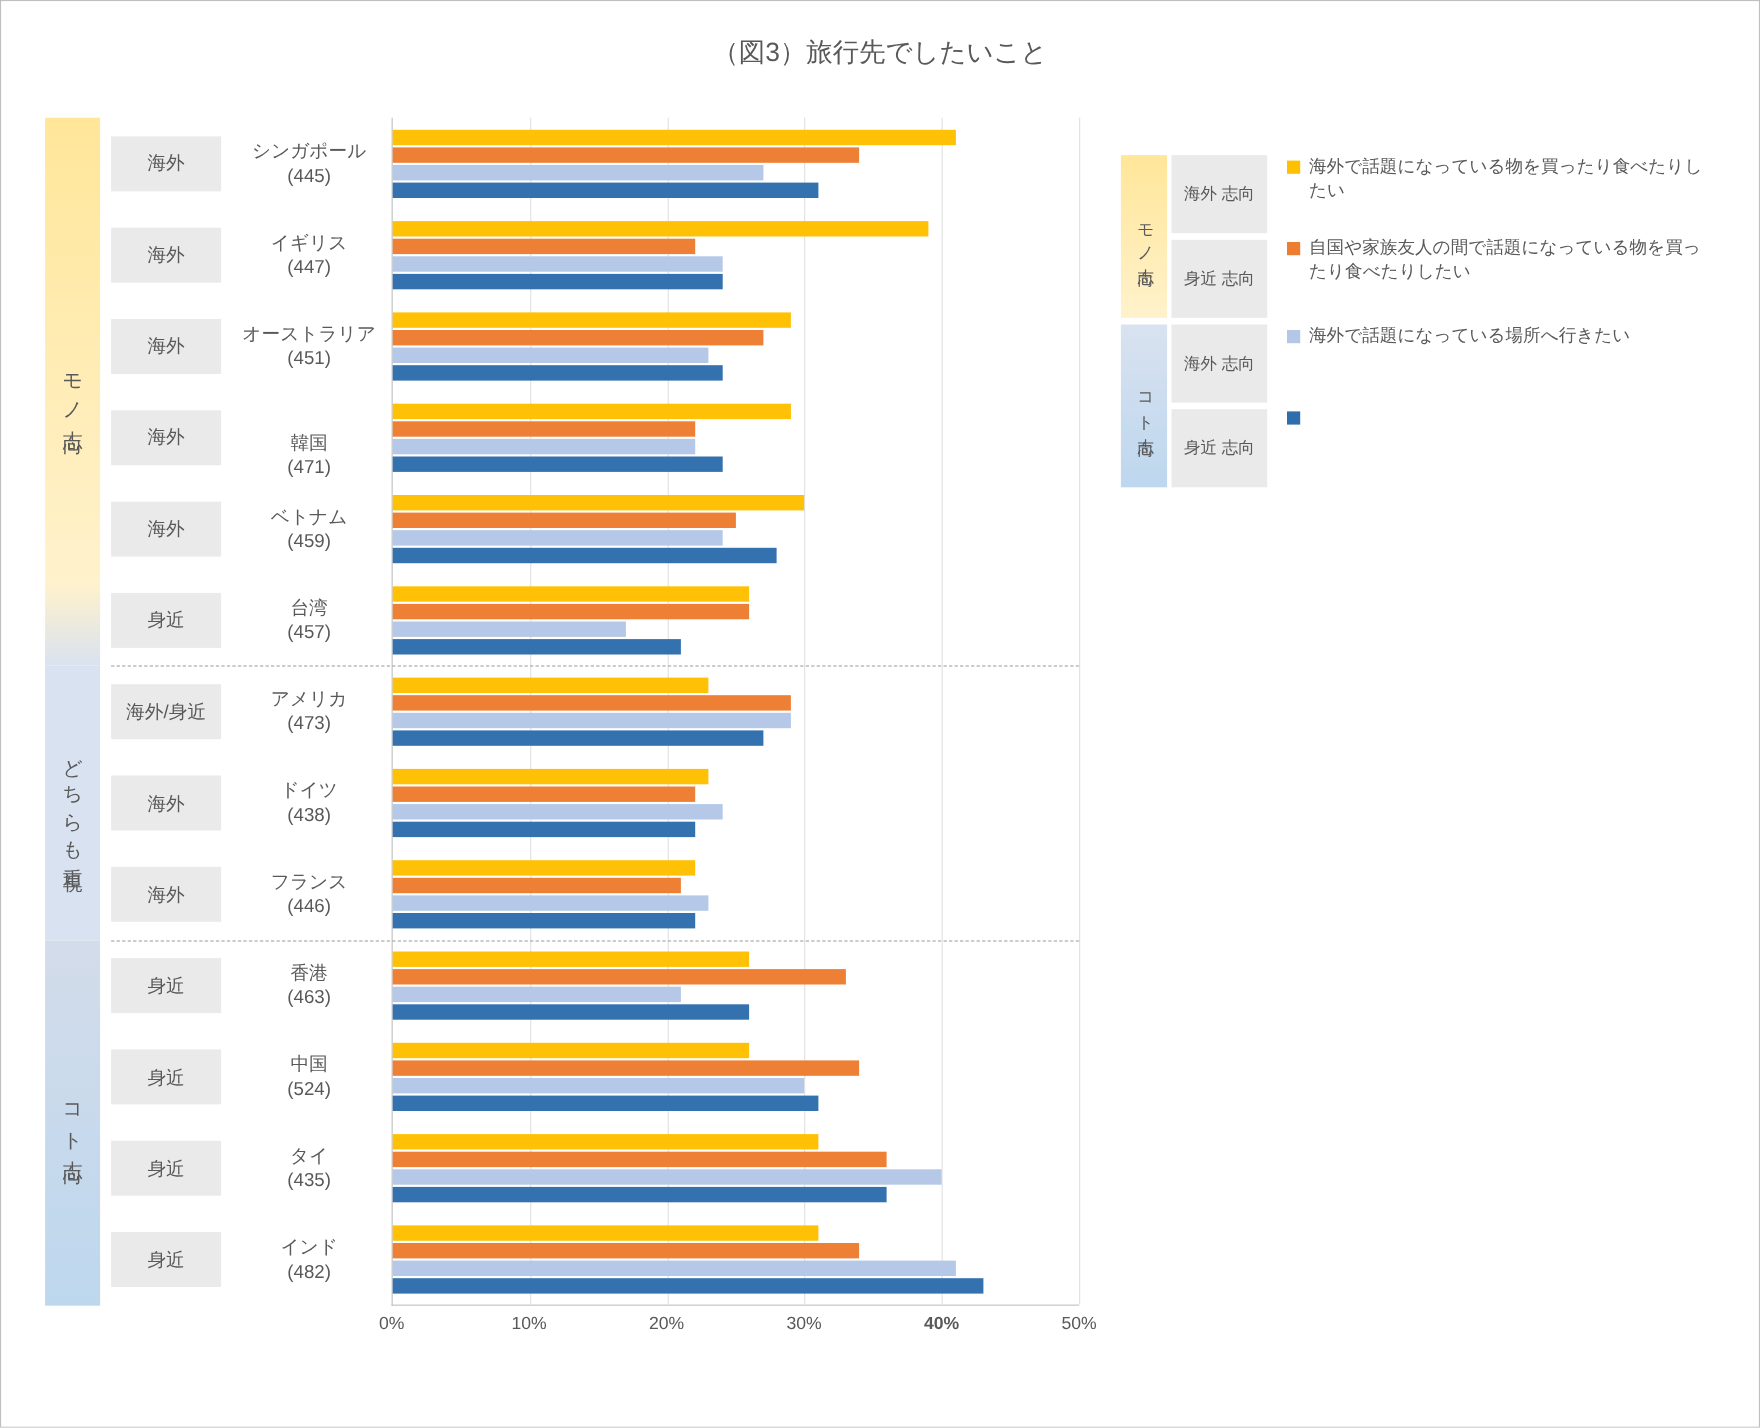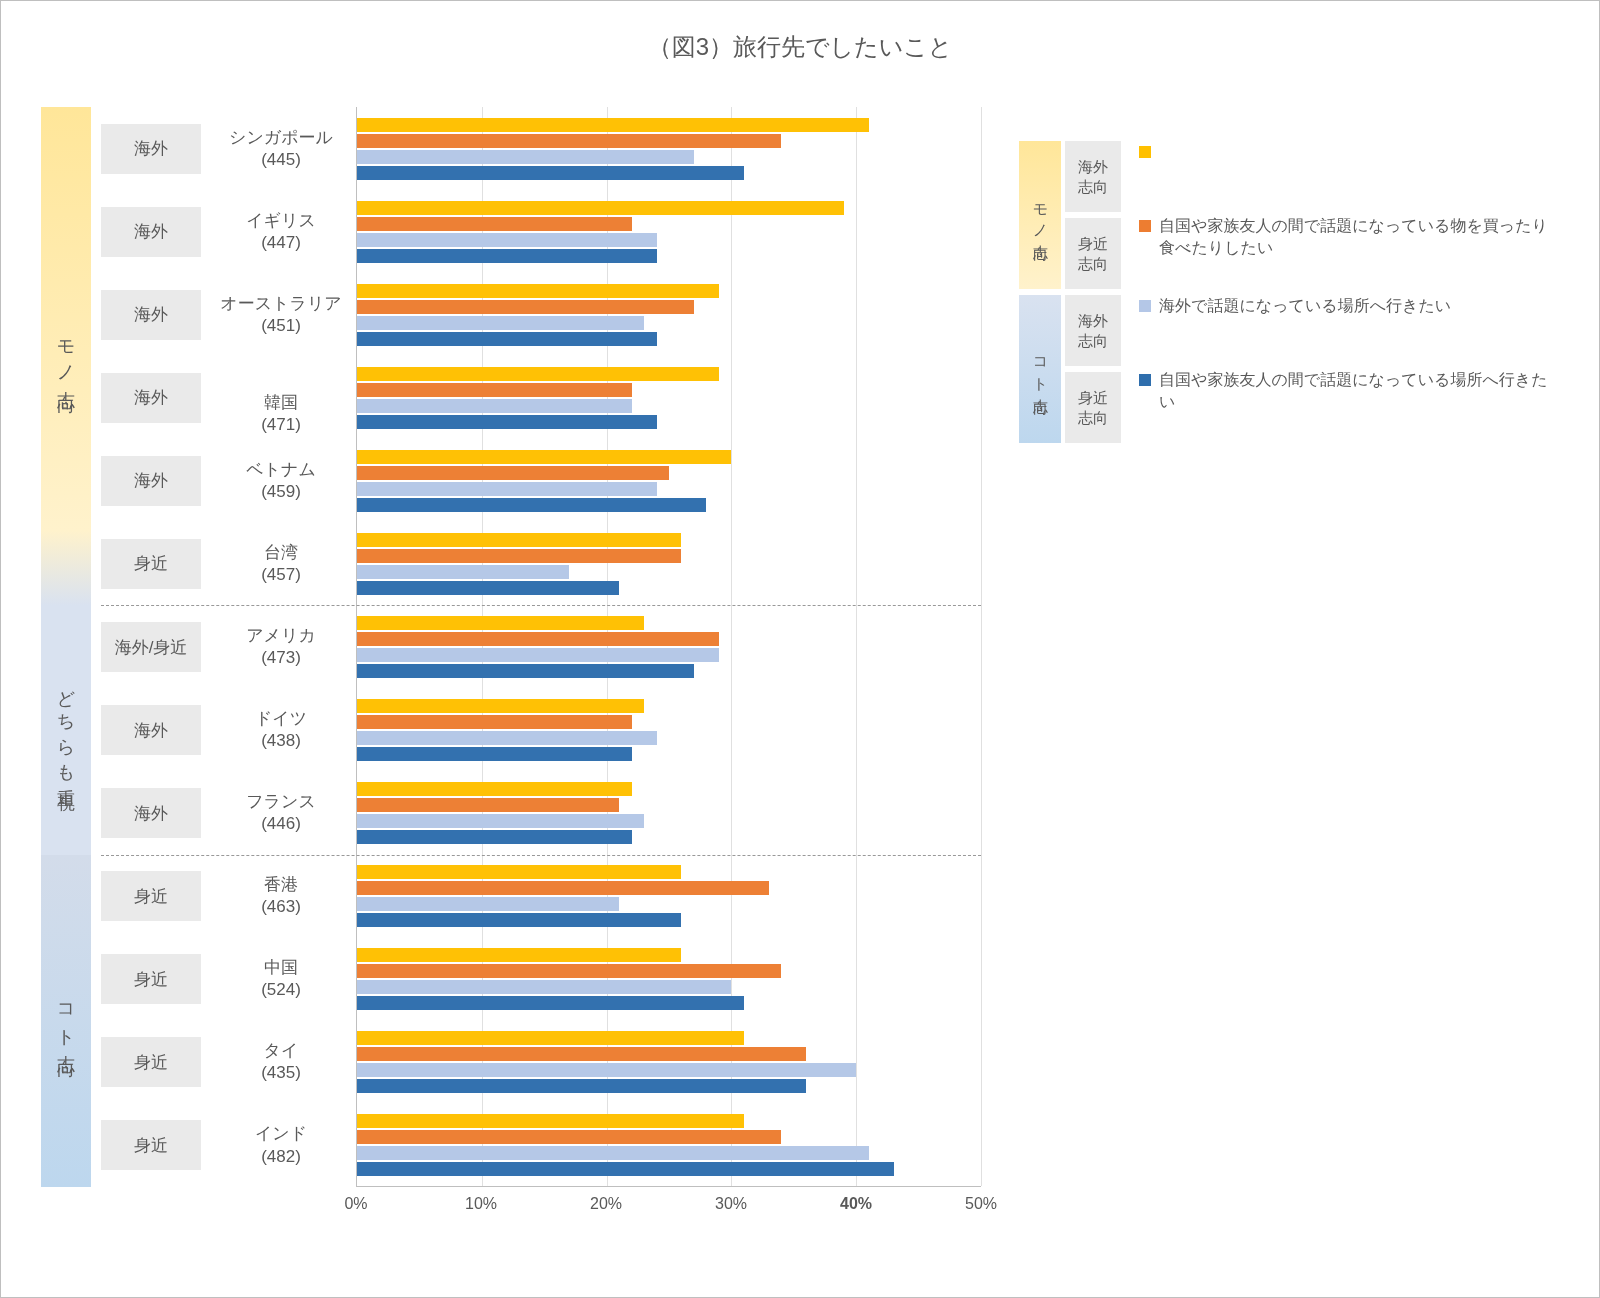--- a/index.html
+++ b/index.html
@@ -158,21 +158,21 @@
     display: flex;
     align-items: center;
     justify-content: center;
   }
   .legend-vbar .vtext {
     writing-mode: vertical-rl;
     font-size: 15px;
     letter-spacing: 2px;
   }
   .legend-tilecol {
-    width: 56px;
+    width: 87px;
     display: flex;
     flex-direction: column;
     gap: 6px;
     margin-left: 4px;
   }
   .legend-tile {
     flex: 1;
     background: #eaeaea;
     display: flex;
     align-items: center;
@@ -340,20 +340,21 @@
 志向</span>
           </div>
         <div class="legend-tile">
             <span>身近
 志向</span>
           </div>
       </div>
       <div class="legend-items">
         <div class="legend-item">
           <div class="swatch c-yellow"></div>
+          <div>海外で話題になっている物を買ったり食べたりしたい</div>
         </div>
         <div class="legend-item">
           <div class="swatch c-orange"></div>
           <div>自国や家族友人の間で話題になっている物を買ったり食べたりしたい</div>
         </div>
       </div>
     </div>
     <div class="legend-strip">
       <div class="legend-vbar" style="background:linear-gradient(#d9e2f0,#bdd7ee);">
         <span class="vtext">コト志向</span>
@@ -368,19 +369,18 @@
 志向</span>
           </div>
       </div>
       <div class="legend-items">
         <div class="legend-item">
           <div class="swatch c-lightblue"></div>
           <div>海外で話題になっている場所へ行きたい</div>
         </div>
         <div class="legend-item">
           <div class="swatch c-blue"></div>
-          <div>自国や家族友人の間で話題になっている場所へ行きたい</div>
         </div>
       </div>
     </div>
   </div>
 
 </div>
 
 </body></html>

